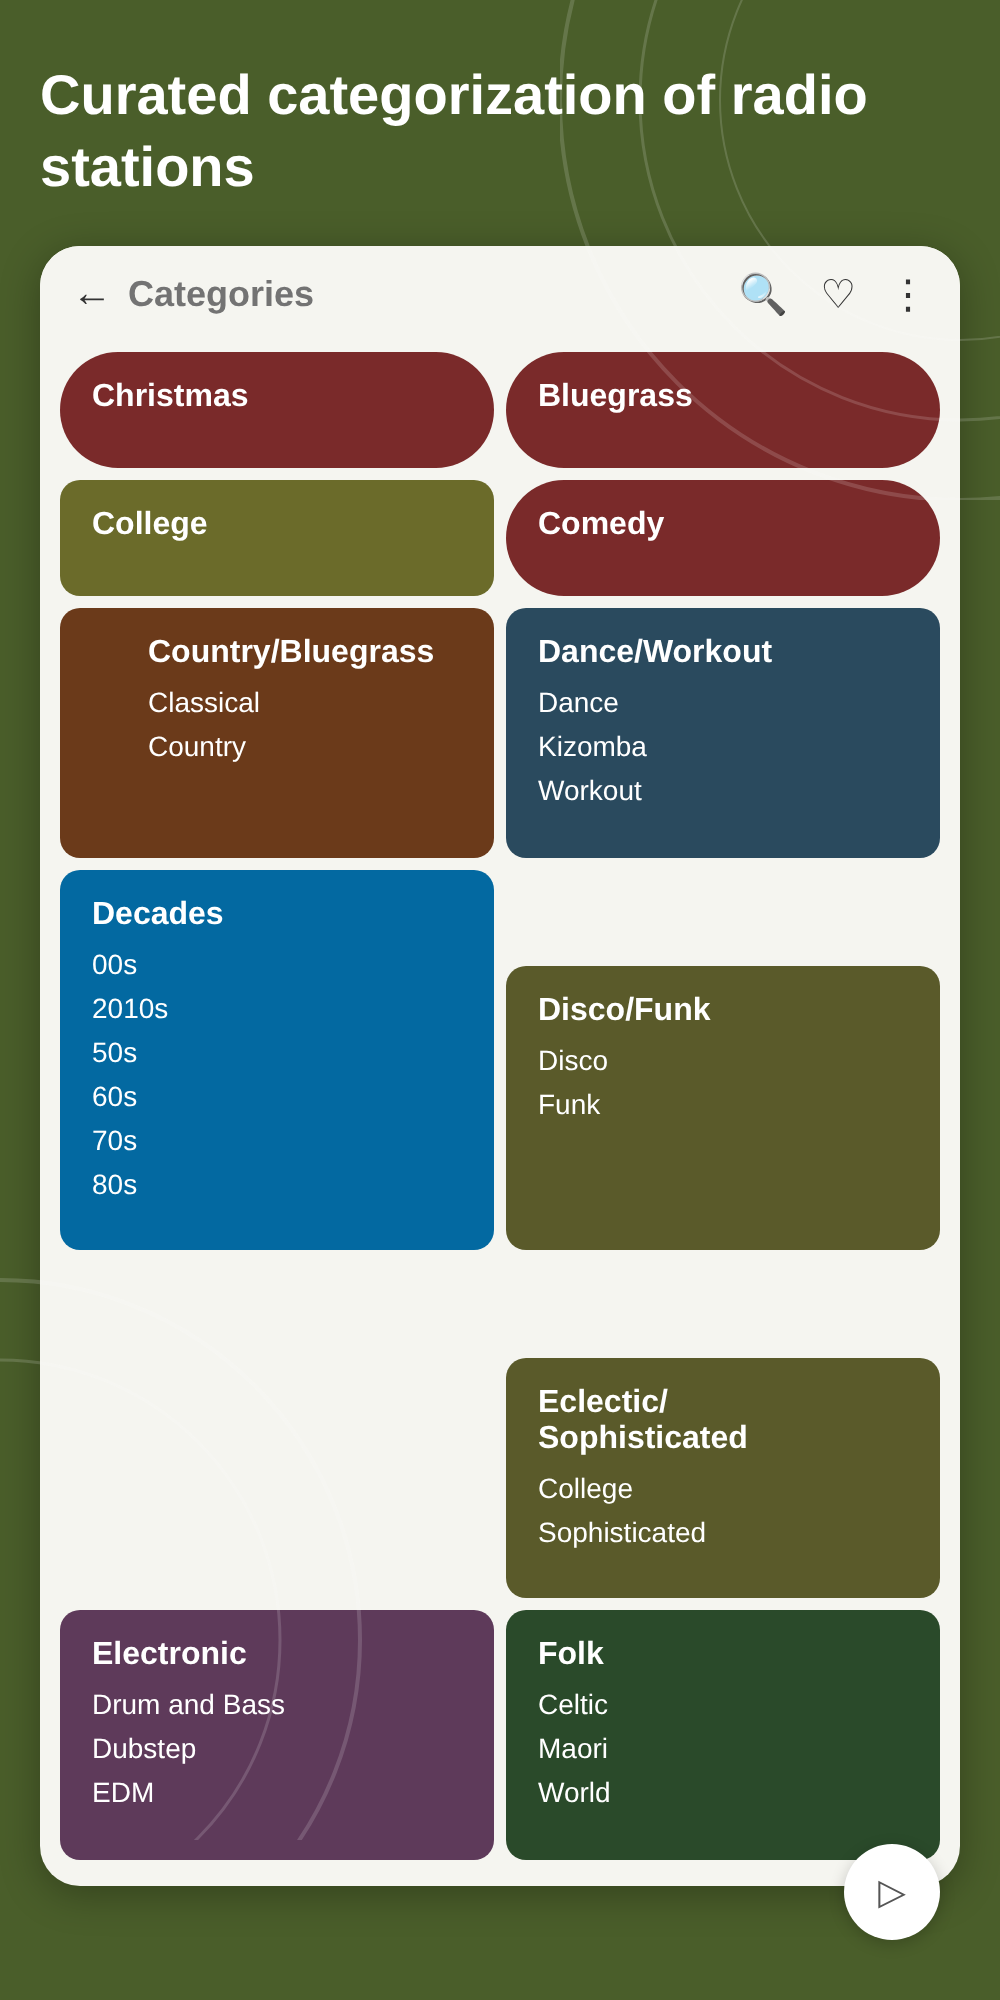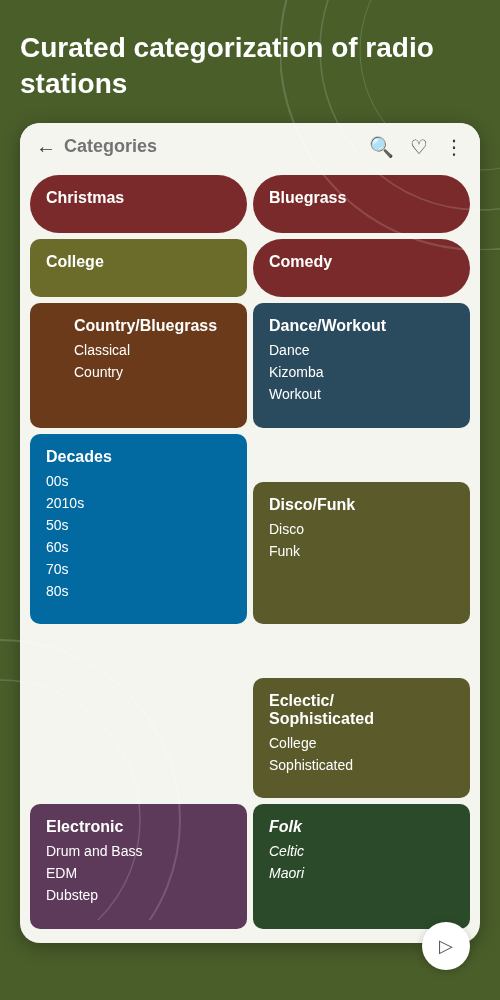--- a/index.html
+++ b/index.html
@@ -113,21 +113,21 @@
     }
 
     
     .color-dark-red { background-color: #7a2a2a; border-radius: 29px; }
     .color-olive { background-color: #6b6b2a; }
     .color-brown { background-color: #6b3a1a; padding-left: 44px; }
     .color-slate-blue { background-color: #2a4a5e; border-radius: 10px; }
     .color-purple { background-color: #0369a1; }
     .color-olive-dark { background-color: #5a5a2a; margin-top: 48px; }
     .color-mauve { background-color: #5e3a5a; }
-    .color-dark-green { background-color: #2a4a2a; font-style: italic; }
+    .color-dark-green { background-color: #2a4a2a; }
 
     .fab-btn {
       position: absolute;
       bottom: 30px;
       right: 30px;
       width: 48px;
       height: 48px;
       background: white;
       border-radius: 50%;
       display: flex;
@@ -223,28 +223,29 @@
 
     <div class="category-card color-olive-dark">
       <div class="main-label">Eclectic/<br>Sophisticated</div>
       <div class="sub-item">College</div>
       <div class="sub-item">Sophisticated</div>
     </div>
 
     <div class="category-card color-mauve">
       <div class="main-label">Electronic</div>
       <div class="sub-item">Drum and Bass</div>
+      <div class="sub-item">Dubstep</div>
       <div class="sub-item">EDM</div>
-      <div class="sub-item">Dubstep</div>
     </div>
 
     <div class="category-card color-dark-green">
       <div class="main-label">Folk</div>
       <div class="sub-item">Celtic</div>
       <div class="sub-item">Maori</div>
+      <div class="sub-item">World</div>
     </div>
 
   </div>
 </div>
 
 <div class="fab-btn">
   <span>▷</span>
 </div>
 
 </body></html>

